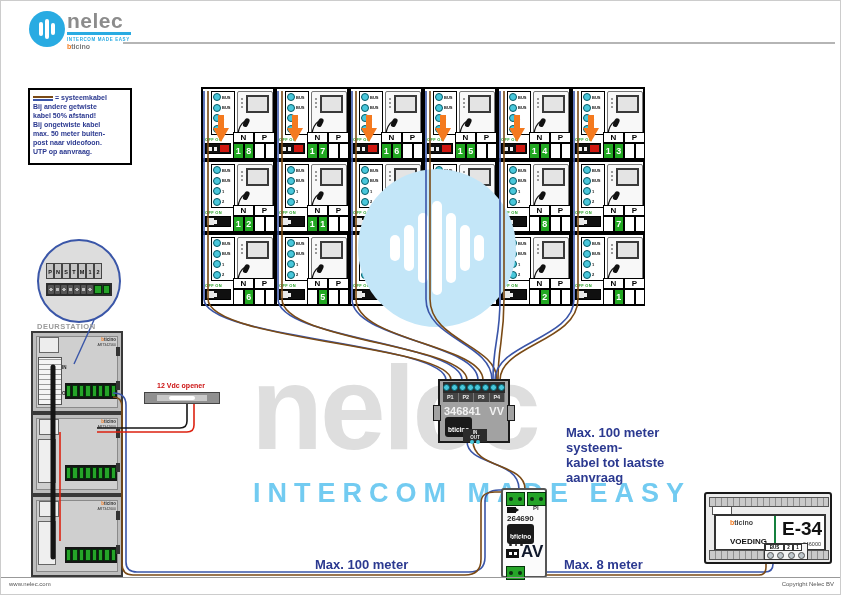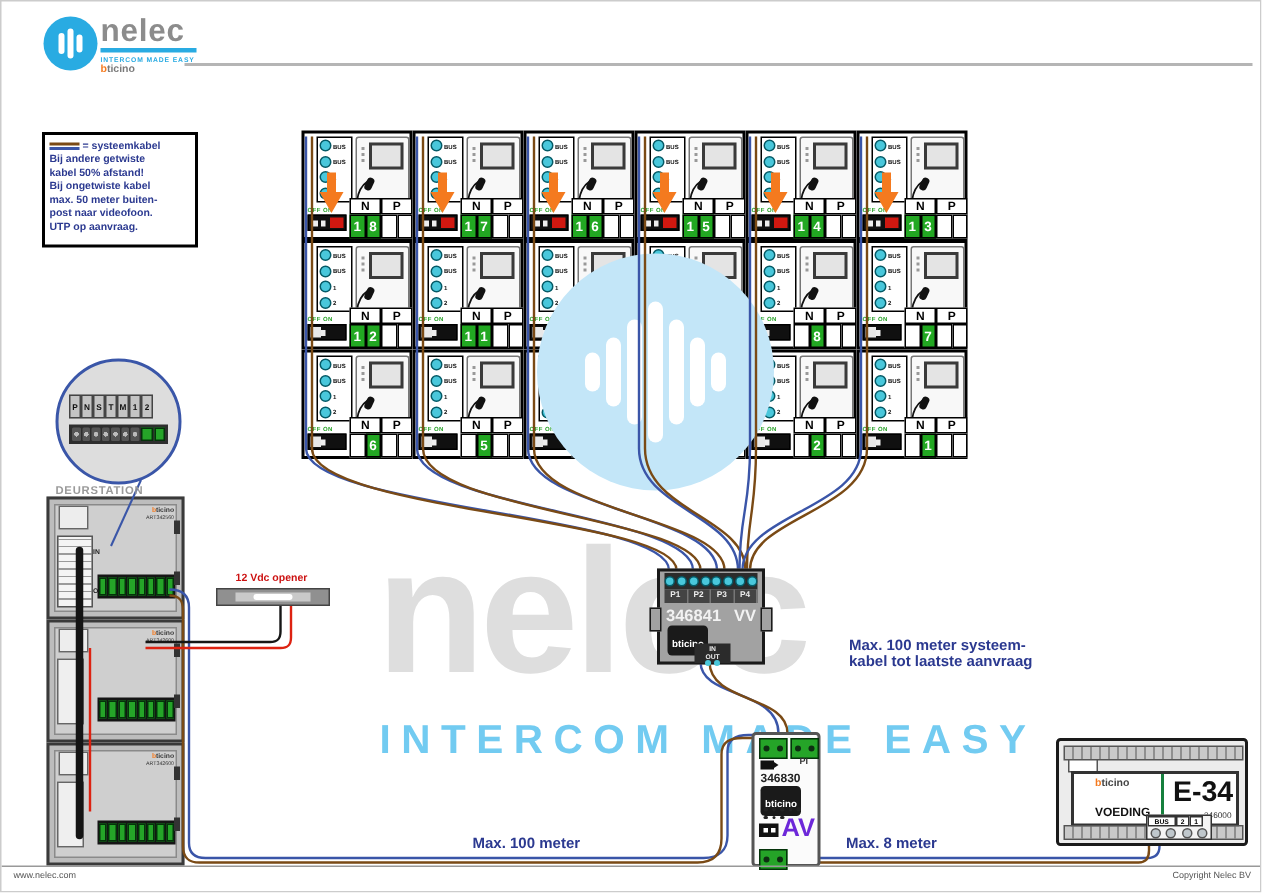--- a/index.html
+++ b/index.html
@@ -128,41 +128,41 @@
   .d30 .cam::after{content:"";position:absolute;left:9px;top:1px;border-top:2px solid transparent;
         border-bottom:2px solid transparent;border-left:3px solid #111;}
   .d30 .pi{position:absolute;left:30px;top:15px;font-size:6px;font-weight:bold;color:#333;}
   .d30 .model{position:absolute;left:4px;top:24px;font-size:8px;font-weight:bold;color:#222;}
   .d30 .btpos{position:absolute;left:4px;top:34px;}
   .d30 .dots{position:absolute;left:6px;top:48px;width:26px;display:flex;flex-wrap:wrap;gap:3px;}
   .d30 .dots i{width:2.5px;height:2.5px;background:#222;border-radius:50%;}
   .d30 .blk{position:absolute;left:3px;top:59px;width:13px;height:9px;background:#111;display:flex;gap:2px;
             align-items:center;justify-content:center;}
   .d30 .blk i{width:3px;height:3px;background:#fff;}
-  .d30 .av{position:absolute;left:18px;top:52px;font-size:17px;font-weight:bold;color:#6d28d9;}
+  .d30 .av{position:absolute;left:18px;top:52px;font-size:17px;font-weight:bold;color:#0f172a;}
   
   .e63{position:absolute;left:703px;top:491px;width:128px;height:72px;background:#ECECEC;border:2px solid #1A1A1A;
        border-radius:3px;box-sizing:border-box;z-index:4;}
   .e63 .strip{position:absolute;left:3px;width:118px;height:8px;border:1px solid #555;
        background:repeating-linear-gradient(90deg,#C9C9C9 0 5px,#8F8F8F 5px 6px);}
   .e63 .tab{position:absolute;left:6px;top:12px;width:18px;height:7px;background:#FFF;border:1px solid #555;}
   .e63 .panel{position:absolute;left:8px;top:20px;width:108px;height:33px;background:#fff;border:2px solid #333;display:flex;}
   .e63 .pl{width:48px;border-right:2px solid #15803d;position:relative;margin-left:10px;}
   .psu-bt{position:absolute;left:4px;top:3px;font-size:7px;font-weight:bold;color:#444;}
   .e63 .voeding{position:absolute;left:4px;bottom:3px;font-size:8px;font-weight:bold;color:#111;}
   .e63 .pr{flex:1;position:relative;}
   .e63 .big{position:absolute;left:6px;top:2px;font-size:19px;font-weight:bold;color:#111;}
   .e63 .part{position:absolute;right:3px;bottom:2px;font-size:5.5px;color:#333;}
   .e63 .bus{position:absolute;left:58px;top:49px;width:44px;height:17px;background:#F4F4F4;border:1px solid #333;box-sizing:border-box;}
   .e63 .busrow{display:flex;height:7px;}
   .e63 .busrow b{border:1px solid #333;background:#fff;font-size:4.5px;text-align:center;line-height:5px;box-sizing:border-box;}
   .e63 .bscrews{display:flex;justify-content:space-around;align-items:center;height:9px;}
   .e63 .bscrews i{width:5px;height:5px;border-radius:50%;background:#BFC7CC;border:1px solid #555;}
   
-  .ann{position:absolute;font-size:10px;font-weight:bold;color:#2B3990;z-index:4;}
+  .ann{position:absolute;font-size:13px;font-weight:bold;color:#2B3990;z-index:4;}
   
   #wires{position:absolute;inset:0;z-index:3;pointer-events:none;}
 </style>
 </head>
 <body>
 
 <div id="page">
 
   <div id="header">
     <div class="logo-circle">
@@ -1302,21 +1302,21 @@
     <div class="gterm" style="left:3px;top:2px">
         <i></i>
         <i></i>
       </div>
     <div class="gterm" style="left:24px;top:2px">
         <i></i>
         <i></i>
       </div>
     <div class="cam"></div>
     <div class="pi">PI</div>
-    <div class="model">346830</div>
+    <div class="model">264690</div>
     <div class="bt-badge btpos"><span>bticino</span></div>
     <div class="dots">
         <i></i>
         <i></i>
         <i></i>
         <i></i>
         <i></i>
         <i></i>
         <i></i>
         <i></i>

